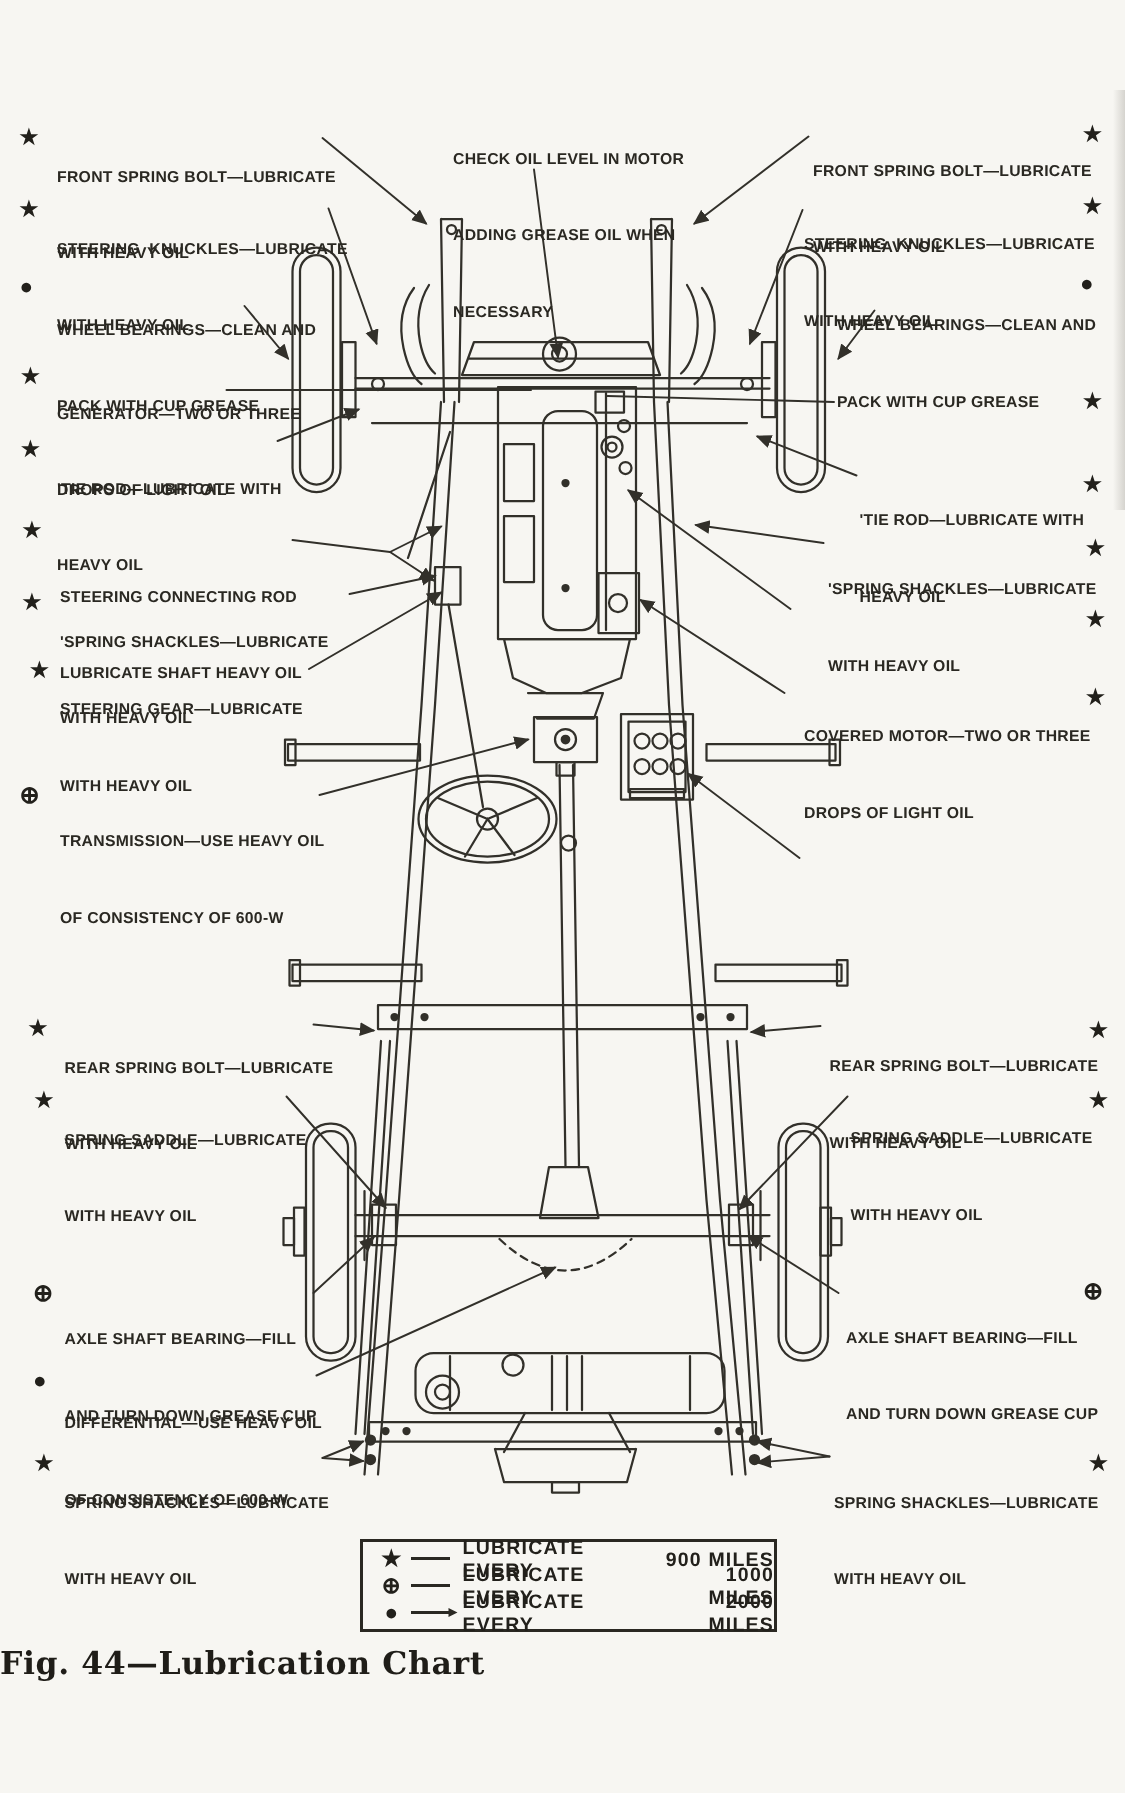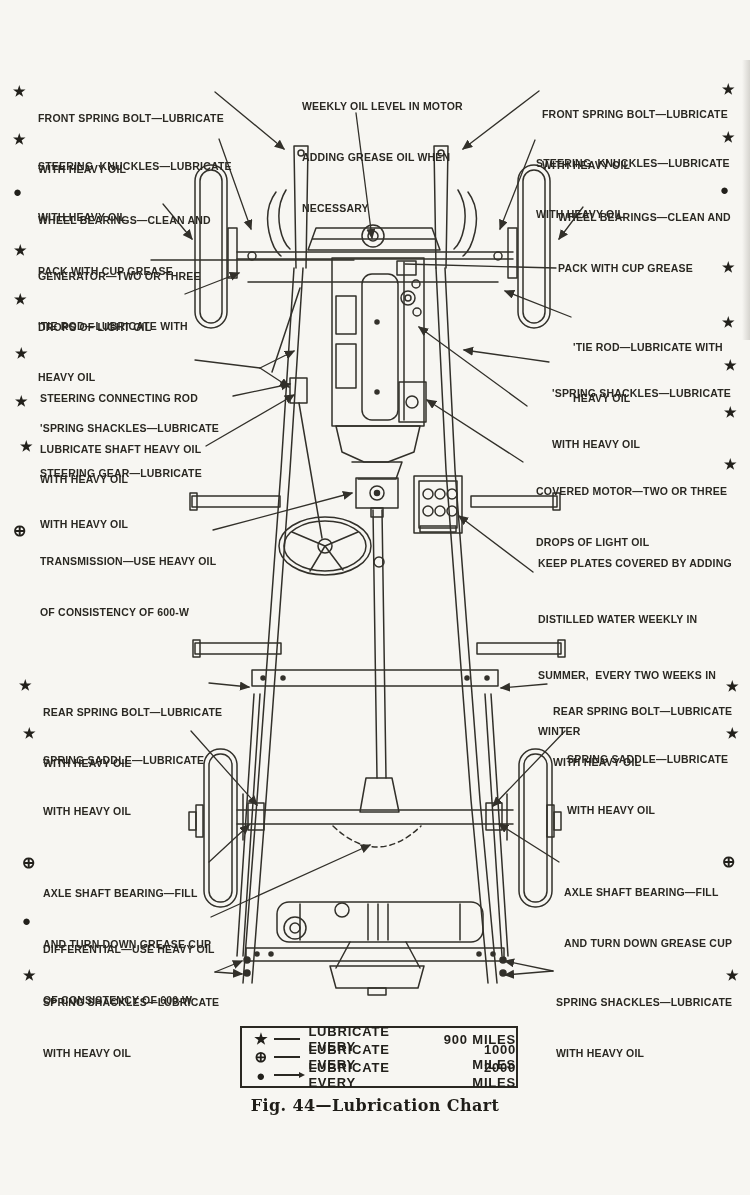--- a/index.html
+++ b/index.html
@@ -35,23 +35,23 @@
   .lrow{display:flex;align-items:center;height:18px;color:#22201b;}
   .lrow .lsym{width:20px;font-size:15px;font-weight:bold;text-align:center;}
   .lrow .ldash{width:30px;height:0;border-top:2px solid #2a2822;margin:0 8px 0 4px;position:relative;}
   .lrow.arrowed .ldash::after{
     content:"";position:absolute;right:-5px;top:-4px;border-left:6px solid #2a2822;
     border-top:3px solid transparent;border-bottom:3px solid transparent;
   }
   .lrow .ltxt{font-weight:bold;font-size:13px;letter-spacing:.8px;width:150px;}
   .lrow .lmiles{font-weight:bold;font-size:13px;letter-spacing:.8px;width:84px;text-align:right;}
   .caption{
-    position:absolute;left:0;top:1096px;width:750px;text-align:center;
+    position:absolute;left:0;top:1096px;width:750px;
     font-family:"DejaVu Serif","Liberation Serif",serif;font-weight:bold;
-    font-size:16px;color:#1f1d18;letter-spacing:.4px;
+    font-size:21px;color:#1f1d18;letter-spacing:.4px;
   }
 </style>
 </head>
 <body>
 
 <div class="page">
 
   <svg class="diagram" width="750" height="1195" viewBox="0 0 750 1195">
     <defs>
       <marker id="arr" markerWidth="9" markerHeight="8" refX="7" refY="3.5" orient="auto">
@@ -222,21 +222,21 @@
       <path d="M533,572 L459,516" marker-end="url(#arr)"></path>
       <path d="M547,684 L501,688" marker-end="url(#arr)"></path>
       <path d="M565,731 L493,806" marker-end="url(#arr)"></path>
       <path d="M559,862 L499,824" marker-end="url(#arr)"></path>
       <path d="M553,971 L505,961" marker-end="url(#arr)"></path>
       <path d="M553,971 L505,975" marker-end="url(#arr)"></path>
     </g>
   </svg>
 
   <div class="lbl" style="left:302px;top:64px">
-    <span class="ln">WEEKLY OIL LEVEL IN MOTOR</span>
+    <span class="ln">CHECK OIL LEVEL IN MOTOR</span>
     <span class="ln">ADDING GREASE OIL WHEN</span>
     <span class="ln">NECESSARY</span>
   </div>
 
   <span class="sym" style="left:13px;top:84px">★</span>
   <div class="lbl" style="left:38px;top:76px">
     <span class="ln">FRONT SPRING BOLT—LUBRICATE</span>
     <span class="ln">WITH HEAVY OIL</span>
   </div>
 
@@ -351,26 +351,20 @@
   </div>
 
   <span class="sym" style="left:724px;top:405px">★</span>
 
   <span class="sym" style="left:724px;top:457px">★</span>
   <div class="lbl" style="left:536px;top:449px">
     <span class="ln">COVERED MOTOR—TWO OR THREE</span>
     <span class="ln">DROPS OF LIGHT OIL</span>
   </div>
 
-  <div class="lbl wide" style="left:538px;top:518px">
-    <span class="ln">KEEP PLATES COVERED BY ADDING</span>
-    <span class="ln">DISTILLED WATER WEEKLY IN</span>
-    <span class="ln">SUMMER,&nbsp;&nbsp;EVERY TWO WEEKS IN</span>
-    <span class="ln">WINTER</span>
-  </div>
 
   <span class="sym" style="left:726px;top:679px">★</span>
   <div class="lbl" style="left:553px;top:669px">
     <span class="ln">REAR SPRING BOLT—LUBRICATE</span>
     <span class="ln">WITH HEAVY OIL</span>
   </div>
 
   <span class="sym" style="left:726px;top:726px">★</span>
   <div class="lbl" style="left:567px;top:717px">
     <span class="ln">SPRING SADDLE—LUBRICATE</span>

